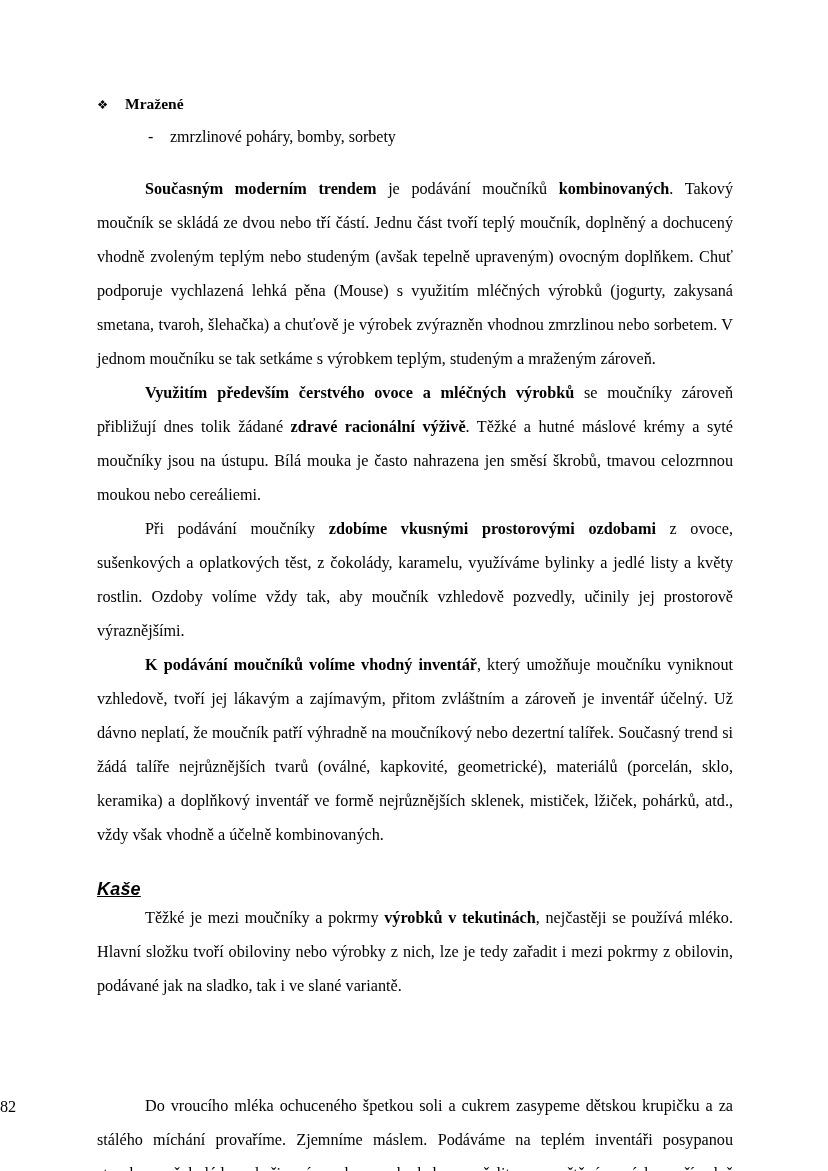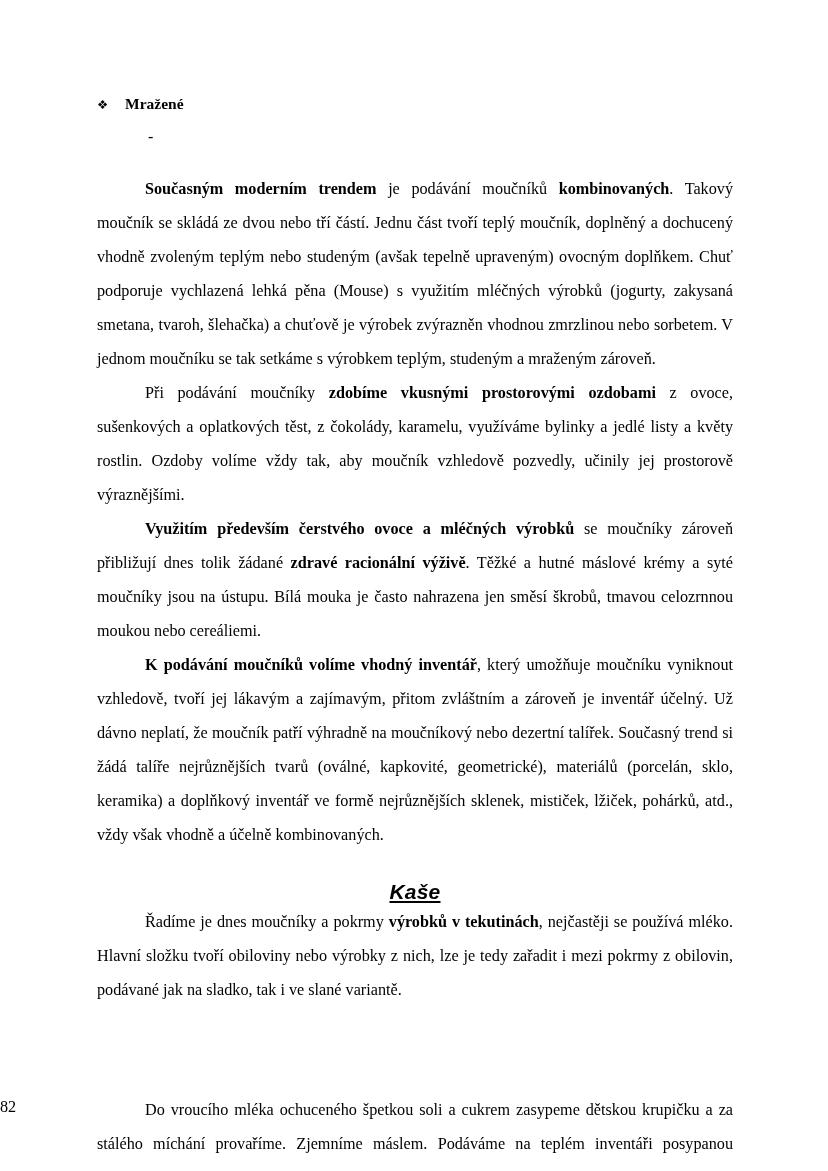--- a/index.html
+++ b/index.html
@@ -75,27 +75,26 @@
   }
   p.body.first-after-gap {
     margin-top: 22px;
   }
   p.body b { font-weight: bold; }
 
   
   h2.head-kase {
     margin: 26px 0 0 0;
     font-family: "Liberation Sans", "DejaVu Sans", sans-serif;
-    font-size: 21px;
+    font-size: 18px;
     font-weight: bold;
     font-style: italic;
     text-decoration: underline;
     line-height: 1.3;
     letter-spacing: 0.2px;
-    text-align: center;
   }
   h2.head-krupicova {
     margin: 0;
     font-family: "Liberation Sans", "DejaVu Sans", sans-serif;
     font-size: 20.5px;
     font-weight: bold;
     font-style: normal;
     text-decoration: none;
     line-height: 1.3;
     letter-spacing: 0.1px;
@@ -121,33 +120,34 @@
 
   <div class="content">
 
     <div class="bullet-row">
       <span class="bullet-glyph">❖</span>
       <span class="bullet-label">Mražené</span>
     </div>
 
     <div class="dash-row">
       <span class="dash-glyph">-</span>
+      <span>zmrzlinové poháry, bomby, sorbety</span>
     </div>
 
     <p class="body first-after-gap"><b>Současným moderním trendem</b><span> je podávání moučníků </span><b>kombinovaných</b><span>. Takový moučník se skládá ze dvou nebo tří částí. Jednu část tvoří teplý moučník, doplněný a dochucený vhodně zvoleným teplým nebo studeným (avšak tepelně upraveným) ovocným doplňkem. Chuť podporuje vychlazená lehká pěna (Mouse) s využitím mléčných výrobků (jogurty, zakysaná smetana, tvaroh, šlehačka) a chuťově je výrobek zvýrazněn vhodnou zmrzlinou nebo sorbetem. V jednom moučníku se tak setkáme s výrobkem teplým, studeným a mraženým zároveň.</span></p>
 
+    <p class="body"><b>Využitím především čerstvého ovoce a mléčných výrobků</b><span> se moučníky zároveň přibližují dnes tolik žádané </span><b>zdravé racionální výživě</b><span>. Těžké a hutné máslové krémy a syté moučníky jsou na ústupu. Bílá mouka je často nahrazena jen směsí škrobů, tmavou celozrnnou moukou nebo cereáliemi.</span></p>
+
     <p class="body"><span>Při podávání moučníky </span><b>zdobíme vkusnými prostorovými ozdobami</b><span> z ovoce, sušenkových a oplatkových těst, z čokolády, karamelu, využíváme bylinky a jedlé listy a květy rostlin. Ozdoby volíme vždy tak, aby moučník vzhledově pozvedly, učinily jej prostorově výraznějšími.</span></p>
-
-    <p class="body"><b>Využitím především čerstvého ovoce a mléčných výrobků</b><span> se moučníky zároveň přibližují dnes tolik žádané </span><b>zdravé racionální výživě</b><span>. Těžké a hutné máslové krémy a syté moučníky jsou na ústupu. Bílá mouka je často nahrazena jen směsí škrobů, tmavou celozrnnou moukou nebo cereáliemi.</span></p>
 
     <p class="body"><b>K podávání moučníků volíme vhodný inventář</b><span>, který umožňuje moučníku vyniknout vzhledově, tvoří jej lákavým a zajímavým, přitom zvláštním a zároveň je inventář účelný. Už dávno neplatí, že moučník patří výhradně na moučníkový nebo dezertní talířek. Současný trend si žádá talíře nejrůznějších tvarů (oválné, kapkovité, geometrické), materiálů (porcelán, sklo, keramika) a doplňkový inventář ve formě nejrůznějších sklenek, mističek, lžiček, pohárků, atd., vždy však vhodně a účelně kombinovaných.</span></p>
 
     <h2 class="head-kase">Kaše</h2>
 
-    <p class="body"><span>Řadíme je dnes moučníky a pokrmy </span><b>výrobků v tekutinách</b><span>, nejčastěji se používá mléko. Hlavní složku tvoří obiloviny nebo výrobky z nich, lze je tedy zařadit i mezi pokrmy z obilovin, podávané jak na sladko, tak i ve slané variantě.</span></p>
+    <p class="body"><span>Těžké je mezi moučníky a pokrmy </span><b>výrobků v tekutinách</b><span>, nejčastěji se používá mléko. Hlavní složku tvoří obiloviny nebo výrobky z nich, lze je tedy zařadit i mezi pokrmy z obilovin, podávané jak na sladko, tak i ve slané variantě.</span></p>
 
     <div class="spacer-big"></div>
 
 
     <p class="body">Do vroucího mléka ochuceného špetkou soli a cukrem zasypeme dětskou krupičku a za stálého míchání provaříme. Zjemníme máslem. Podáváme na teplém inventáři posypanou strouhanou čokoládou, skořicovým cukrem nebo kakaem, přelitou rozpuštěným máslem, případně v sezóně doplňujeme čerstvým ovocem, ovocným pyré.</p>
 
   </div>
 
   <div class="page-number">82</div>
 

